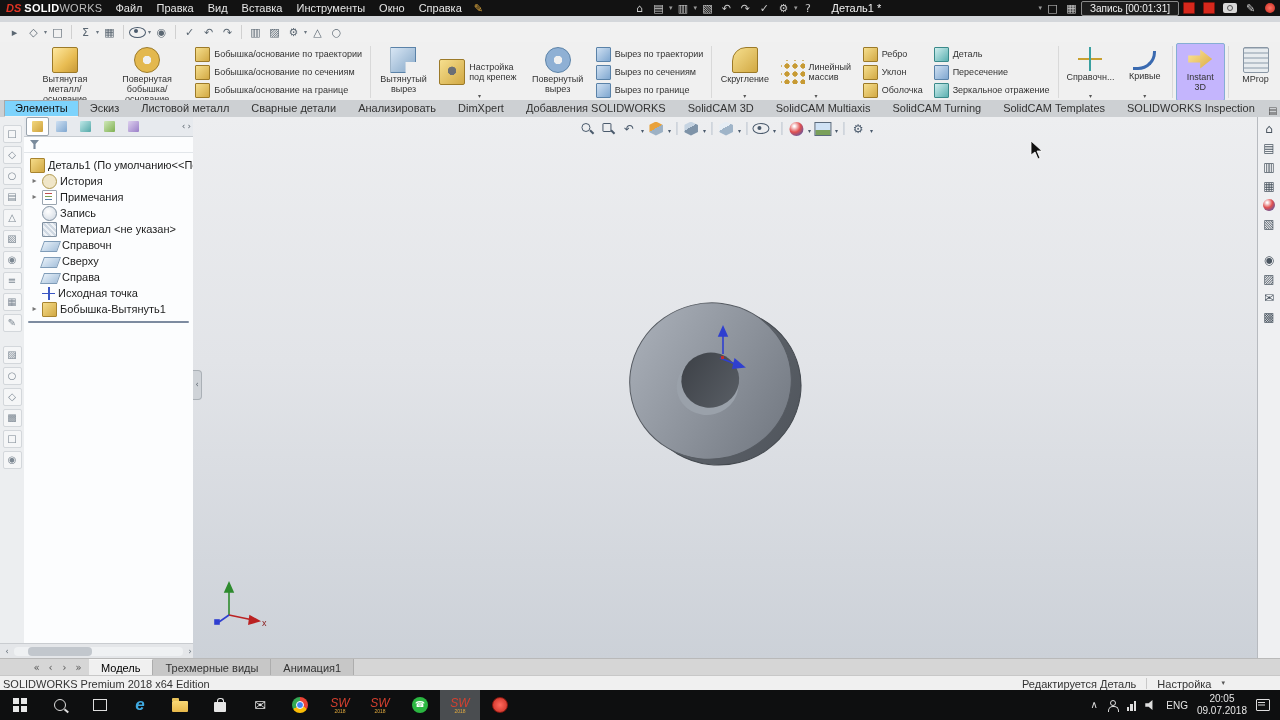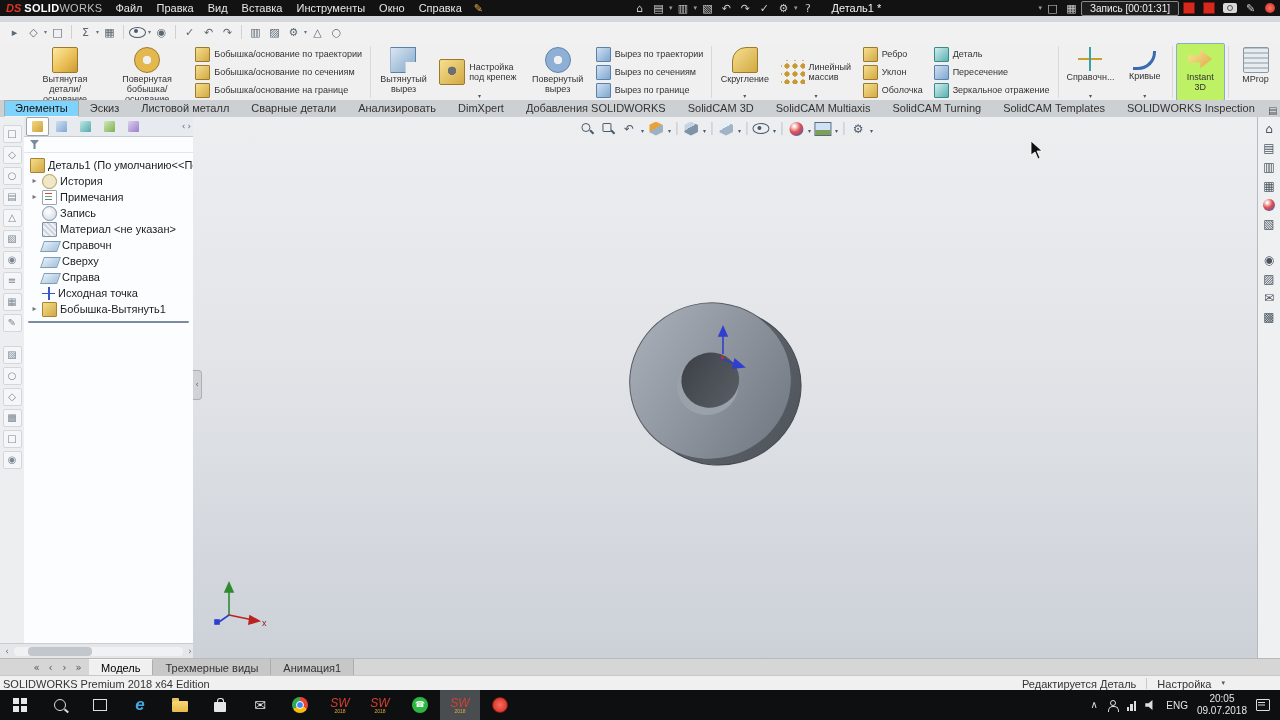--- a/index.html
+++ b/index.html
@@ -44,21 +44,21 @@
   #quickbar{position:absolute;top:22px;left:0;right:0;height:20px;background:#f1f1f1;border-bottom:1px solid #d4d4d4;display:flex;align-items:center;padding-left:6px;gap:2px}
   .qb-ico{width:17px;height:16px;display:flex;align-items:center;justify-content:center;color:#5b6772;font-size:11px;border-radius:2px}
   .qb-sep{width:1px;height:14px;background:#d0d0d0;margin:0 3px}
   .sm-caret{font-size:6px;color:#6b7680}
 
   
   #ribbon{position:absolute;top:42px;left:0;right:0;height:58px;background:#f0f0f0;border-bottom:1px solid #c3c3c3;display:flex;align-items:stretch;padding:1px 0 0 26px;gap:1px}
   .rbtn{position:relative;display:flex;flex-direction:column;align-items:center;justify-content:flex-start;padding:3px 4px 1px;font-size:9px;line-height:1.1;text-align:center;color:#333;border:1px solid transparent;border-radius:2px}
   .rbtn .lbl{margin-top:2px}
   .rbtn.row{flex-direction:row;align-items:center;gap:4px;text-align:left;padding-top:0}
-  .rbtn.on{background:#bef264;border-color:#86aed4}
+  .rbtn.on{background:#c4b5fd;border-color:#86aed4}
   .bcaret{position:absolute;bottom:1px;left:50%;transform:translateX(-50%);font-size:6px;color:#555}
   .w84{width:88px}.w92{width:96px}.w64{width:64px}.w100{width:104px}.w66{width:70px}.w62{width:64px}.w88{width:92px}.w58{width:60px}.w46{width:50px}.w44{width:50px}
   .rstack{display:flex;flex-direction:column;justify-content:space-around;padding:2px 3px}
   .sitem{display:flex;align-items:center;gap:4px;font-size:9px;color:#333;padding:0 2px;height:17px;white-space:nowrap}
   .si{width:13px;height:13px;border-radius:1px;flex:0 0 13px}
   .si.gold{background:linear-gradient(135deg,#f6df8e,#d2a944);border:1px solid #9c7a28}
   .si.blue{background:linear-gradient(135deg,#cfe0f2,#7fa7d0);border:1px solid #5a82a8}
   .si.teal{background:linear-gradient(135deg,#cfeeee,#5ab0b0);border:1px solid #3a8a8a}
   .rsep{width:1px;background:#d9d9d9;margin:3px 2px}
   .ic{width:24px;height:24px;position:relative;flex:0 0 auto}
@@ -263,21 +263,21 @@
   <span class="qb-ico gi gi-sq4"></span>
   <span class="qb-ico gi gi-gear"></span>
     <span class="sm-caret gi gi-caret"></span>
   <span class="qb-ico gi gi-tri"></span>
   <span class="qb-ico gi gi-circ"></span>
 </div>
 
 <div id="ribbon">
   <div class="rbtn w84">
     <span class="ic ic-extrude"></span>
-    <span class="lbl">Вытянутая детали/основание</span>
+    <span class="lbl">Вытянутая металл/основание</span>
   </div>
   <div class="rbtn w92">
     <span class="ic ic-revolve"></span>
     <span class="lbl">Повернутая бобышка/основание</span>
   </div>
   <div class="rstack">
     <div class="sitem">
         <span class="si gold"></span>
         <span>Бобышка/основание по траектории</span>
       </div>

